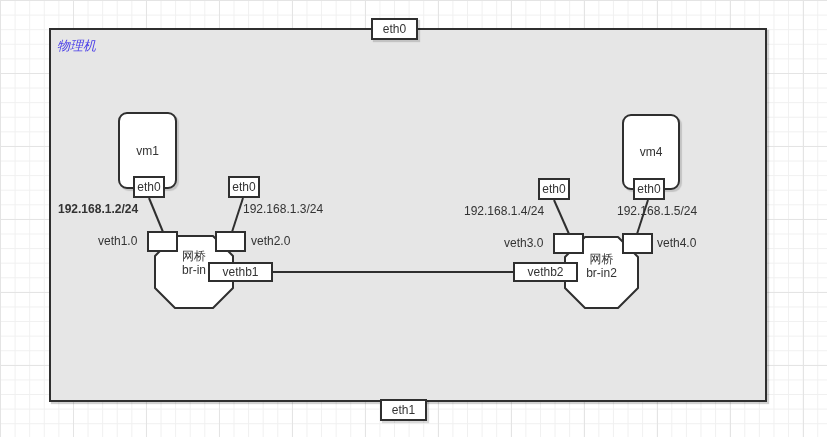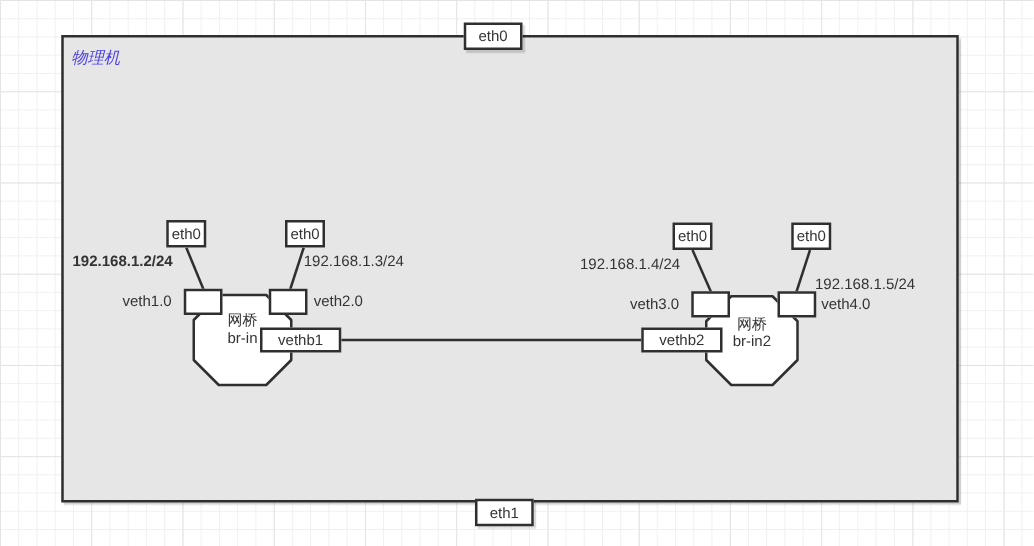--- a/index.html
+++ b/index.html
@@ -48,21 +48,21 @@
     font-size:12px;color:#333333;
   }
   #vm1-nic{left:133px;top:176px;}
   #vm2-nic{left:228px;top:176px;}
   #vm3-nic{left:538px;top:178px;}
   #vm4-nic{left:633px;top:178px;}
   .ip{position:absolute;font-size:12px;color:#333333;white-space:nowrap;}
   #ip1{left:58px;top:202px;font-weight:bold;}
   #ip2{left:243px;top:202px;}
   #ip3{left:464px;top:204px;}
-  #ip4{left:652px;top:204px;margin-top:16px;}
+  #ip4{left:617px;top:204px;}
   .veth-box{
     position:absolute;width:27px;height:17px;background:#ffffff;
     border:2px solid #2f2f2f;
   }
   #veth1{left:147px;top:231px;}
   #veth2{left:215px;top:231px;}
   #veth3{left:553px;top:233px;}
   #veth4{left:622px;top:233px;}
   .veth-label{position:absolute;font-size:12px;color:#333333;white-space:nowrap;}
   #veth1-label{left:98px;top:234px;}
@@ -96,20 +96,26 @@
     <line x1="554" y1="200" x2="569" y2="234" stroke="#2f2f2f" stroke-width="2"></line>
     <line x1="648" y1="200" x2="637" y2="234" stroke="#2f2f2f" stroke-width="2"></line>
     <line x1="273" y1="272" x2="513" y2="272" stroke="#2f2f2f" stroke-width="2"></line>
     <polygon points="175,236 213,236 233,256 233,288 213,308 175,308 155,288 155,256" fill="#ffffff" stroke="#2f2f2f" stroke-width="2" stroke-linejoin="round"></polygon>
     <polygon points="585,237 618,237 638,257 638,288 618,308 585,308 565,288 565,257" fill="#ffffff" stroke="#2f2f2f" stroke-width="2" stroke-linejoin="round"></polygon>
   </svg>
 
   <div class="nic" id="nic-top">eth0</div>
   <div class="nic" id="nic-bottom">eth1</div>
 
+  <div class="vm" id="vm1">
+    <div class="vm-name">vm1</div>
+  </div>
+  <div class="vm" id="vm4">
+    <div class="vm-name">vm4</div>
+  </div>
 
   <div class="vm-nic" id="vm1-nic">eth0</div>
   <div class="vm-nic" id="vm2-nic">eth0</div>
   <div class="vm-nic" id="vm3-nic">eth0</div>
   <div class="vm-nic" id="vm4-nic">eth0</div>
 
   <div class="ip" id="ip1">192.168.1.2/24</div>
   <div class="ip" id="ip2">192.168.1.3/24</div>
   <div class="ip" id="ip3">192.168.1.4/24</div>
   <div class="ip" id="ip4">192.168.1.5/24</div>

